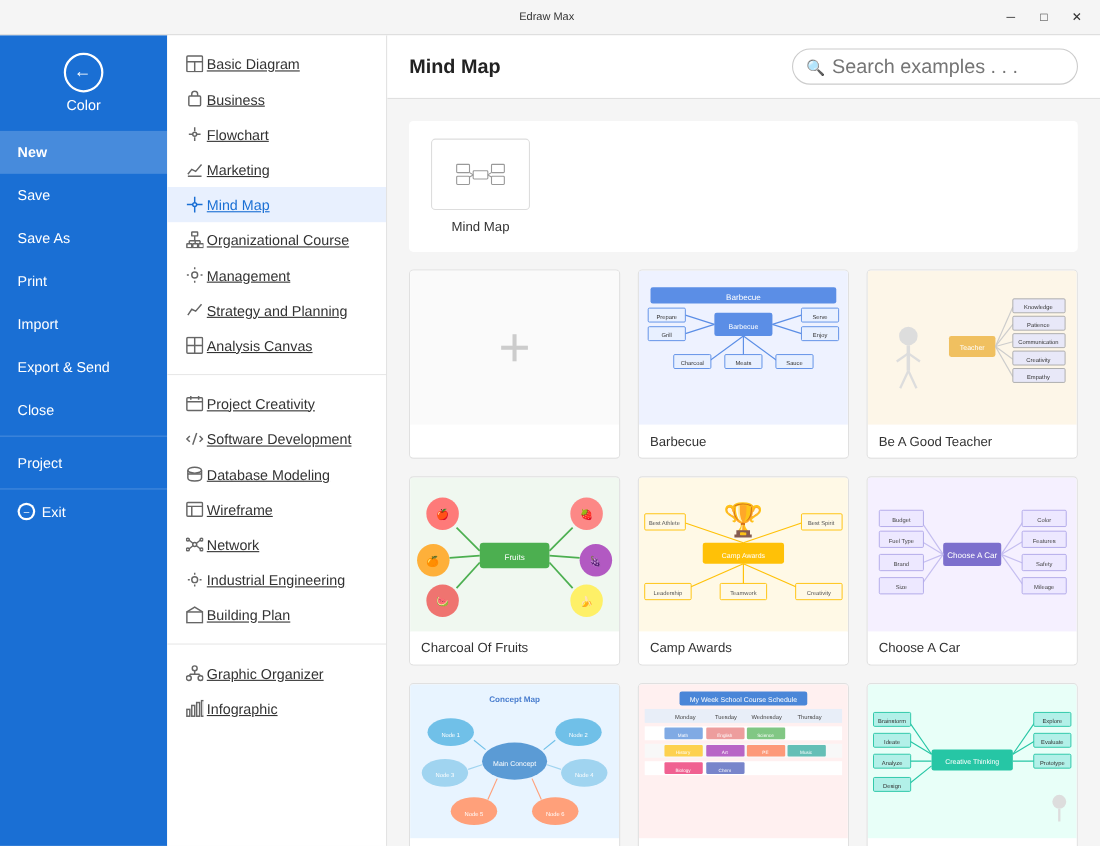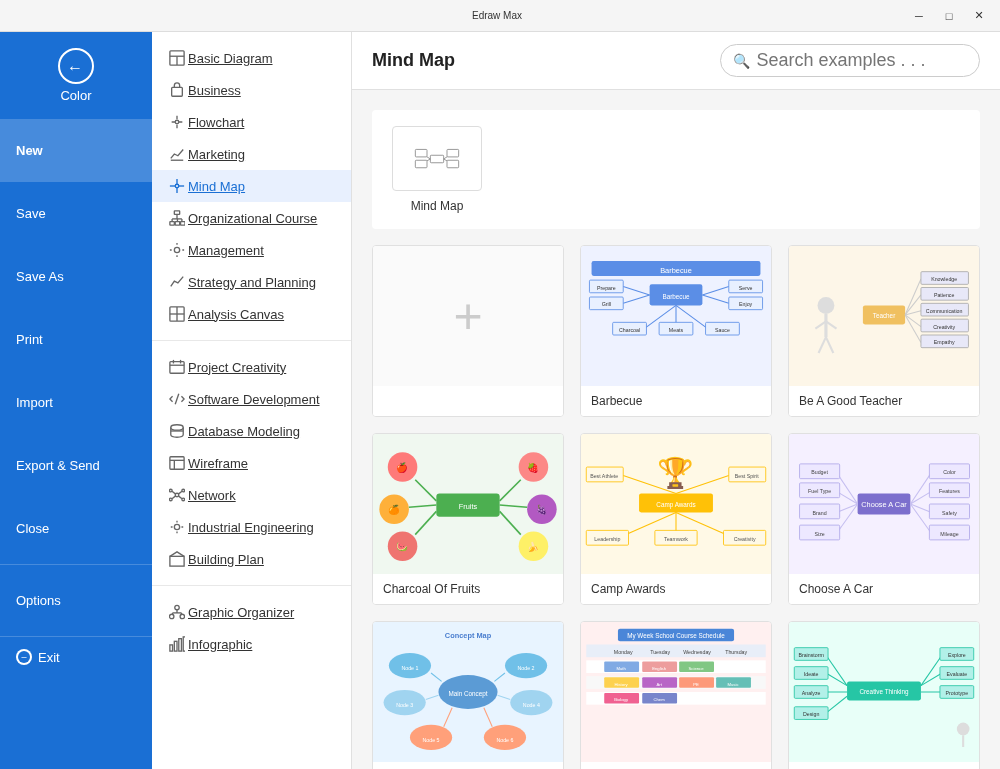--- a/index.html
+++ b/index.html
@@ -46,21 +46,21 @@
       cursor: pointer;
     }
     .back-circle {
       width: 36px; height: 36px;
       border-radius: 50%;
       border: 2px solid white;
       display: flex; align-items: center; justify-content: center;
       font-size: 16px;
     }
     .sidebar-blue-item {
-      padding: 24px 16px;
+      padding: 12px 16px;
       cursor: pointer;
       font-size: 13px;
       color: white;
     }
     .sidebar-blue-item.active { background: rgba(255,255,255,0.2); font-weight: 600; }
     .sidebar-blue-divider { height: 1px; background: rgba(255,255,255,0.2); margin: 4px 0; }
     .exit-item {
       padding: 8px 16px;
       cursor: pointer;
       display: flex;
@@ -274,21 +274,21 @@
       <span>Import</span>
     </div>
     <div class="sidebar-blue-item">
       <span>Export &amp; Send</span>
     </div>
     <div class="sidebar-blue-item">
       <span>Close</span>
     </div>
     <div class="sidebar-blue-divider"></div>
     <div class="sidebar-blue-item">
-      <span>Options</span>
+      <span>Project</span>
     </div>
     <div class="sidebar-blue-divider"></div>
     <div class="exit-item">
       <div class="exit-circle">
         <div class="exit-circle-inner">–</div>
       </div>
       <span>Exit</span>
     </div>
   </div>
 

